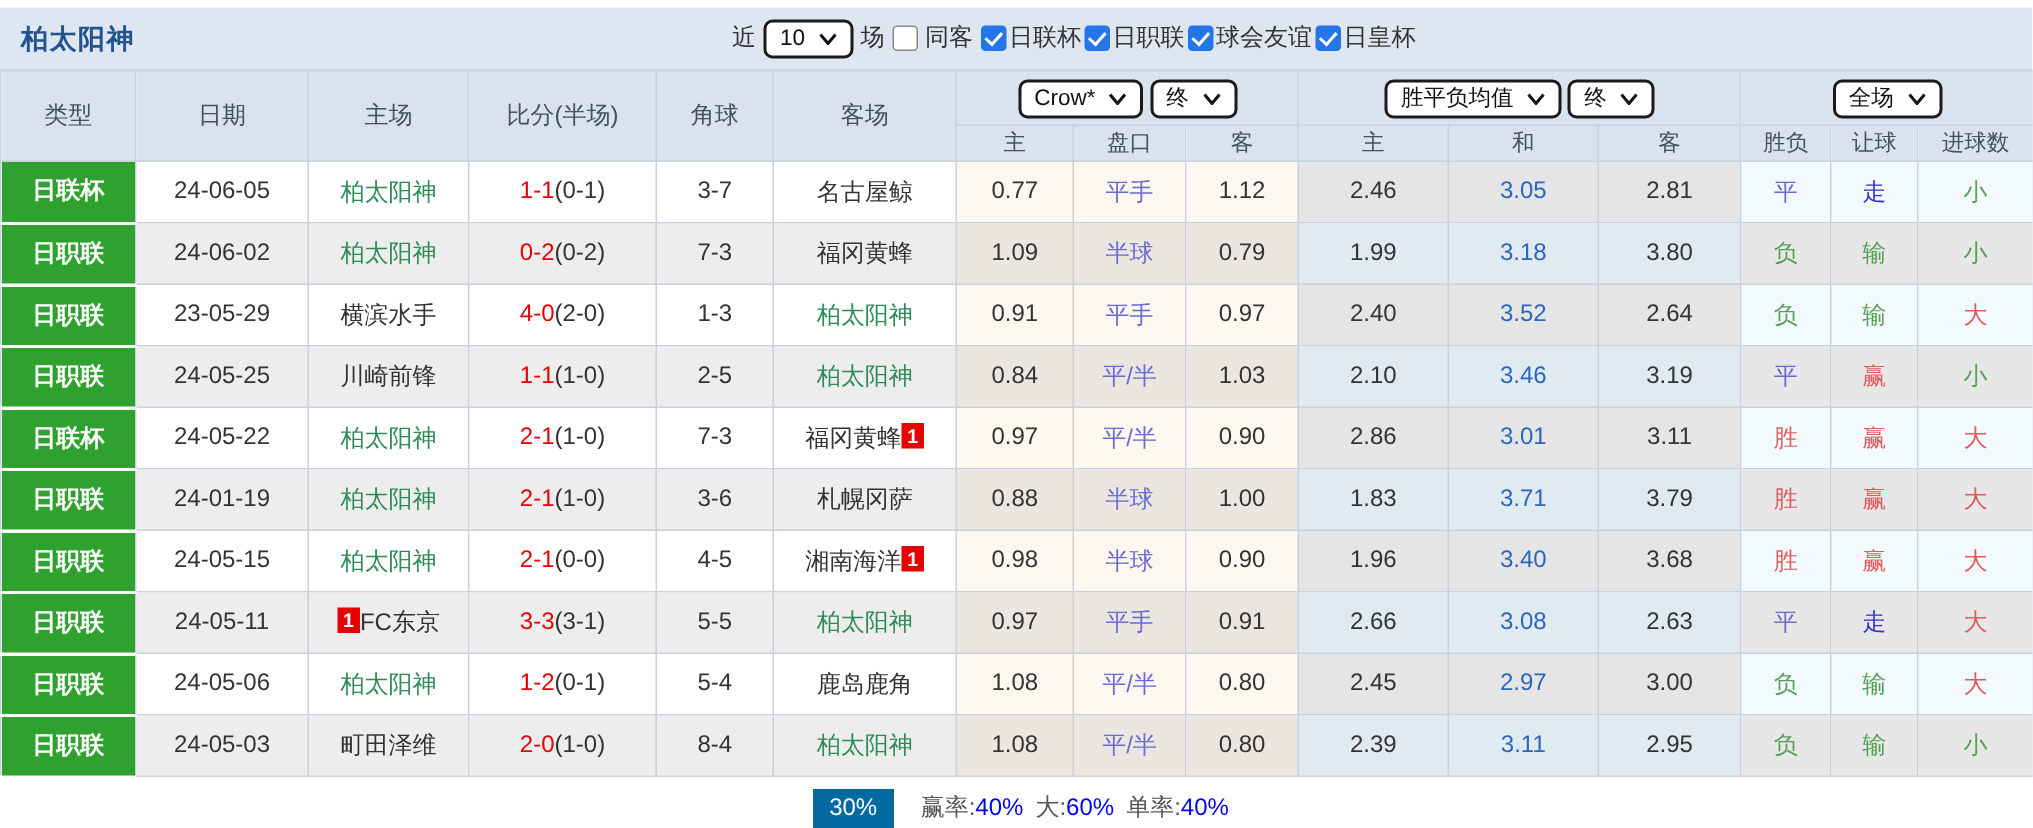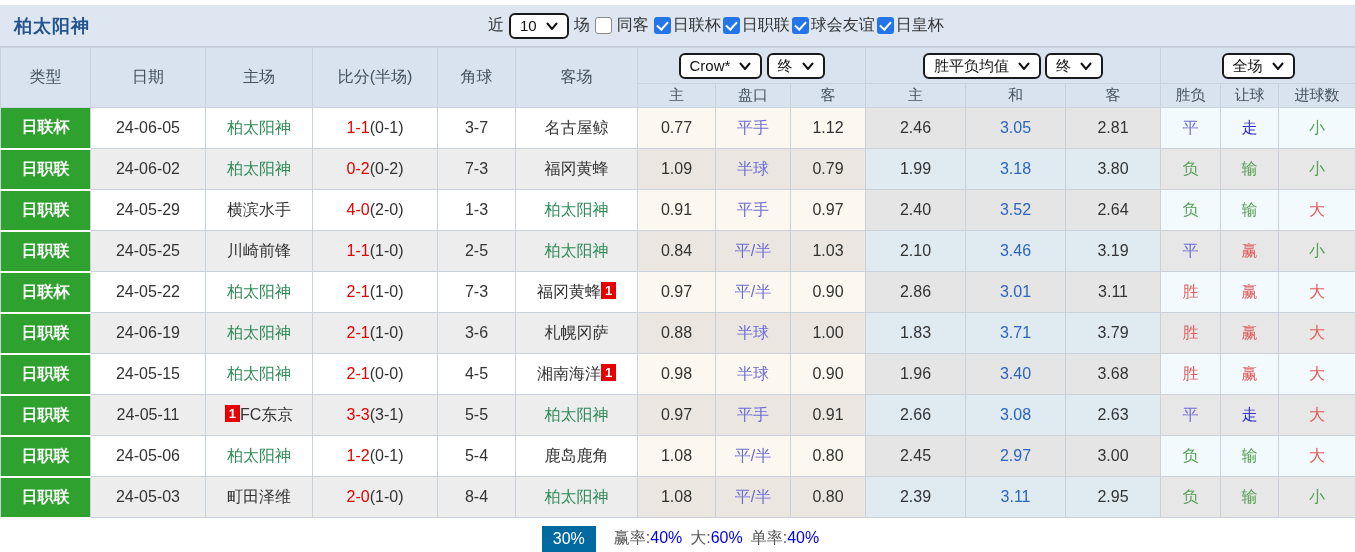--- a/index.html
+++ b/index.html
@@ -214,21 +214,21 @@
         <td class="c-odds">0.79</td>
         <td class="c-mean">1.99</td>
         <td class="c-mean mean-mid">3.18</td>
         <td class="c-mean">3.80</td>
         <td class="c-res res-green">负</td>
         <td class="c-res res-green">输</td>
         <td class="c-res res-green">小</td>
       </tr>
       <tr class="odd">
         <td class="type">日职联</td>
-        <td class="c-left">24-05-29</td>
+        <td class="c-left">23-05-29</td>
         <td class=" c-left"><span>横滨水手</span></td>
         <td class="c-left"><span class="score-ft">4-0</span><span class="score-ht">(2-0)</span></td>
         <td class="c-left">1-3</td>
         <td class=" c-left"><span class="team-self">柏太阳神</span></td>
         <td class="c-odds">0.91</td>
         <td class="c-odds handicap">平手</td>
         <td class="c-odds">0.97</td>
         <td class="c-mean">2.40</td>
         <td class="c-mean mean-mid">3.52</td>
         <td class="c-mean">2.64</td>
@@ -265,21 +265,21 @@
         <td class="c-odds">0.90</td>
         <td class="c-mean">2.86</td>
         <td class="c-mean mean-mid">3.01</td>
         <td class="c-mean">3.11</td>
         <td class="c-res res-red">胜</td>
         <td class="c-res res-red">赢</td>
         <td class="c-res res-red">大</td>
       </tr>
       <tr class="even">
         <td class="type">日职联</td>
-        <td class="c-left">24-06-19</td>
+        <td class="c-left">24-01-19</td>
         <td class=" c-left"><span class="team-self">柏太阳神</span></td>
         <td class="c-left"><span class="score-ft">2-1</span><span class="score-ht">(1-0)</span></td>
         <td class="c-left">3-6</td>
         <td class=" c-left"><span>札幌冈萨</span></td>
         <td class="c-odds">0.88</td>
         <td class="c-odds handicap">半球</td>
         <td class="c-odds">1.00</td>
         <td class="c-mean">1.83</td>
         <td class="c-mean mean-mid">3.71</td>
         <td class="c-mean">3.79</td>

